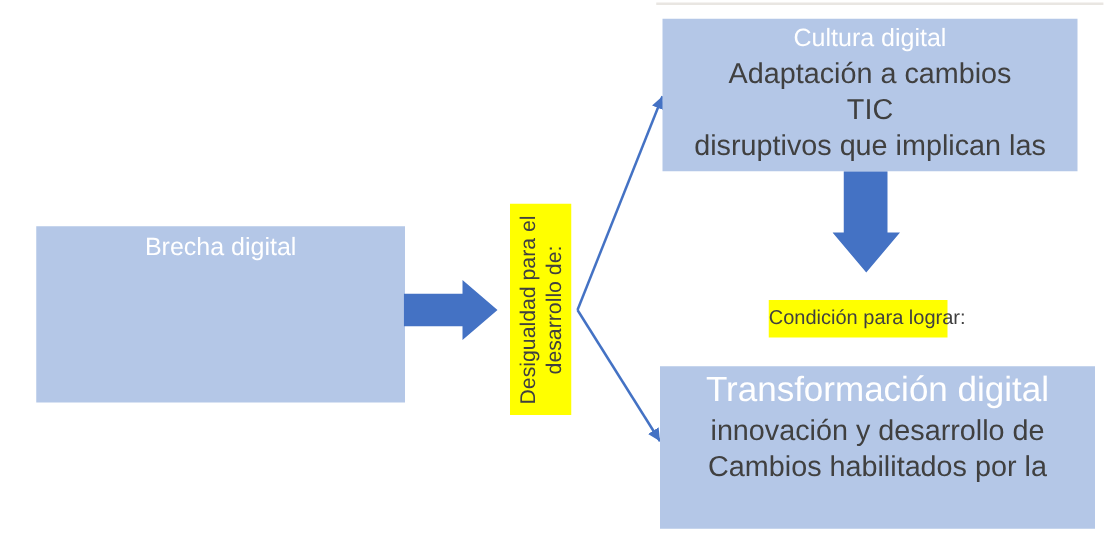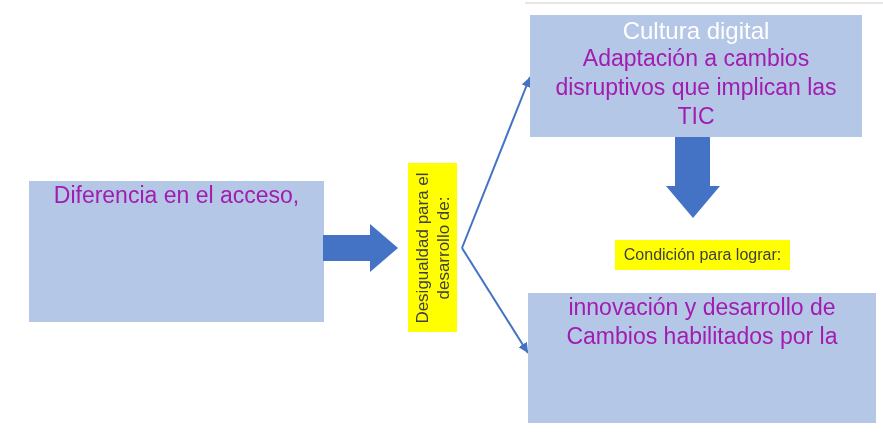--- a/index.html
+++ b/index.html
@@ -14,26 +14,26 @@
     position:absolute;left:525px;top:2px;width:358px;height:2px;
     background:#e9e6e2;
   }
   .box{
     position:absolute;
     background:#b4c7e7;
     text-align:center;
   }
   .box-title{
     color:#ffffff;
-    font-size:24px;
+    font-size:20px;
     line-height:26px;
     padding-top:4px;
   }
   .box-body{
-    color:#a21caf;
+    color:#404040;
     font-size:23px;
     line-height:29px;
   }
   .box-body .line{display:block;white-space:nowrap;}
   .left-box{left:29px;top:181px;width:295px;height:141px;}
   .top-box{left:530px;top:15px;width:332px;height:122px;}
   .top-box .box-title{padding-top:3px;}
   .bottom-box{left:528px;top:293px;width:348px;height:130px;}
   .bottom-box .box-title{font-size:28px;line-height:36px;padding-top:1px;}
   .yellow-vert{
@@ -47,39 +47,39 @@
     text-align:center;
     color:#404040;
     font-size:17px;
     line-height:21px;
   }
   .yellow-vert .rotated .line{display:block;white-space:nowrap;}
   .right-arrow{position:absolute;left:323px;top:224px;}
   .connectors{position:absolute;left:455px;top:65px;}
   .down-arrow{position:absolute;left:666px;top:137px;}
   .condition-label{
-    position:absolute;left:615px;top:240px;width:175px;height:30px;
+    position:absolute;left:615px;top:240px;width:143px;height:30px;
     background:#ffff00;
     color:#404040;
     font-size:16px;
     line-height:30px;
     text-align:center;
     white-space:nowrap;
   }
 </style>
 </head>
 <body>
 
 <div class="canvas">
 
   <div class="artifact"></div>
 
   <div class="box left-box">
+    <div class="box-title">Brecha digital</div>
     <div class="box-body">
-      <span class="line">Diferencia en el acceso,</span>
     </div>
   </div>
 
   <svg class="right-arrow" width="76" height="48" viewBox="0 0 76 48">
     <polygon points="0,11 47,11 47,0 75,24 47,48 47,37 0,37" fill="#4472c4"></polygon>
   </svg>
 
   <div class="yellow-vert">
     <div class="rotated">
       <span class="line">Desigualdad para el</span>
@@ -94,31 +94,32 @@
       </marker>
     </defs>
     <line x1="7" y1="183" x2="75" y2="12" stroke="#4472c4" stroke-width="2" marker-end="url(#ah)"></line>
     <line x1="7" y1="183" x2="73" y2="288" stroke="#4472c4" stroke-width="2" marker-end="url(#ah)"></line>
   </svg>
 
   <div class="box top-box">
     <div class="box-title">Cultura digital</div>
     <div class="box-body">
       <span class="line">Adaptación a cambios</span>
+      <span class="line">TIC</span>
       <span class="line">disruptivos que implican las</span>
-      <span class="line">TIC</span>
     </div>
   </div>
 
   <svg class="down-arrow" width="54" height="82" viewBox="0 0 54 82">
     <polygon points="9,0 44,0 44,49 54,49 27,81 0,49 9,49" fill="#4472c4"></polygon>
   </svg>
 
   <div class="condition-label">Condición para lograr:</div>
 
   <div class="box bottom-box">
+    <div class="box-title">Transformación digital</div>
     <div class="box-body">
       <span class="line">innovación y desarrollo de</span>
       <span class="line">Cambios habilitados por la</span>
     </div>
   </div>
 
 </div>
 
 </body></html>

